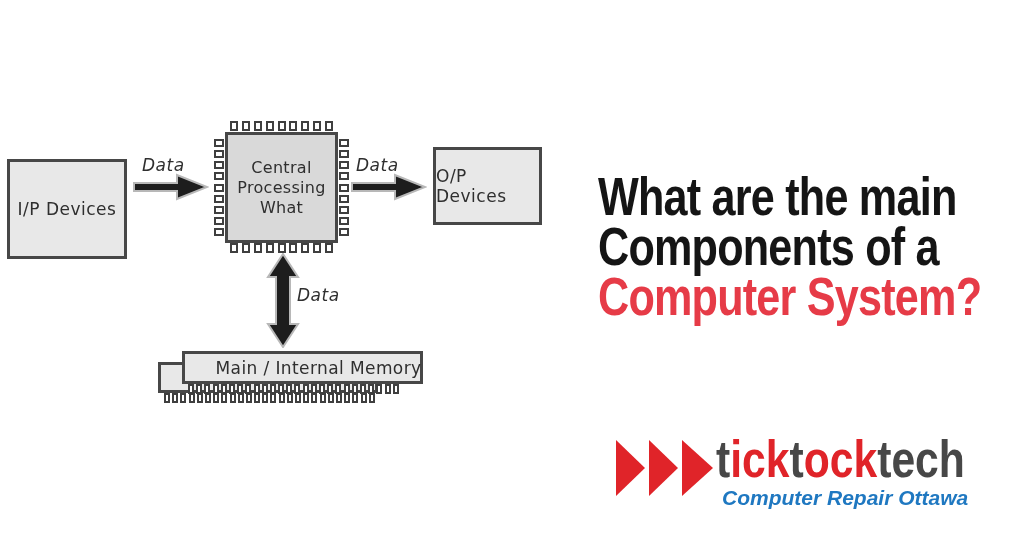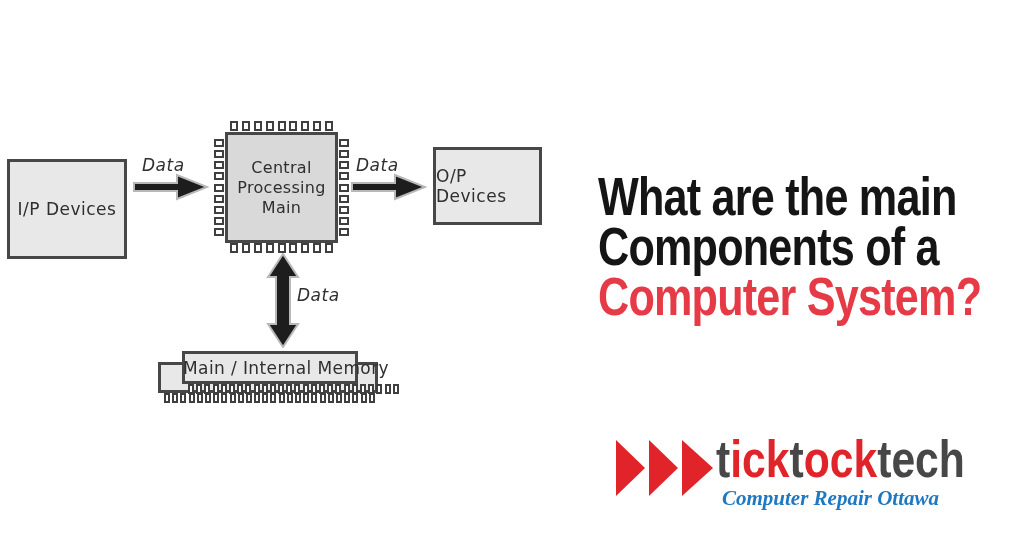--- a/index.html
+++ b/index.html
@@ -30,21 +30,21 @@
   .pins-h span{width:8px;height:10px;}
   .pins-v{flex-direction:column;width:10px;}
   .pins-v span{height:8px;width:10px;}
   
   .ram-box{
     position:absolute;background:#e8e8e8;border:3px solid #474747;box-sizing:border-box;
     display:flex;align-items:center;justify-content:center;
     color:#2f2f2f;font-size:17px;letter-spacing:.4px;white-space:nowrap;
   }
   .ram-back{left:158px;top:362px;width:220px;height:31px;z-index:1;}
-  .ram-front{left:182px;top:351px;width:176px;height:33px;z-index:3;padding-left:32px;}
+  .ram-front{left:182px;top:351px;width:241px;height:33px;z-index:3;padding-left:32px;}
   .ram-strip{position:absolute;display:flex;justify-content:space-between;height:10px;}
   .ram-strip span{width:6px;height:10px;background:#ffffff;border:2px solid #3f3f3f;box-sizing:border-box;}
   .strip-back{left:164px;top:393px;width:211px;z-index:2;}
   .strip-front{left:188px;top:384px;width:211px;z-index:4;}
   
   .heading{position:absolute;left:598px;top:171px;width:600px;}
   .heading-inner{
     transform:scaleX(0.8);transform-origin:left top;
     font-family:"Liberation Sans",sans-serif;font-weight:700;
     font-size:54px;line-height:50px;letter-spacing:-1px;color:#151515;white-space:nowrap;
@@ -55,21 +55,21 @@
   .logo-text{
     position:absolute;left:716px;top:433px;
     transform:scaleX(0.82);transform-origin:left top;
     font-family:"Liberation Sans",sans-serif;font-weight:700;
     font-size:52px;line-height:52px;white-space:nowrap;
   }
   .seg-gray{color:#474747;}
   .seg-red{color:#e02429;}
   .tagline{
     position:absolute;left:722px;top:486px;
-    font-family:Liberation Serif, serif;font-style:italic;font-weight:700;
+    font-family:Liberation Sans, sans-serif;font-style:italic;font-weight:700;
     font-size:21px;color:#1f78c1;white-space:nowrap;
   }
 </style>
 </head>
 <body>
 
 <div class="canvas">
 
   <div>
 
@@ -122,21 +122,21 @@
         <span></span>
         <span></span>
         <span></span>
         <span></span>
         <span></span>
         <span></span>
       </div>
     <div class="cpu-body">
       <span>Central</span>
       <span>Processing</span>
-      <span>Main</span>
+      <span>What</span>
     </div>
 
     <div class="flow-label" style="left:356px;top:155px;">Data</div>
     <svg class="arrow-svg" style="left:351px;top:173px;" width="76" height="28" viewBox="0 0 76 28">
       <polygon points="1,10 44,10 44,2 74,14 44,26 44,18 1,18" fill="#1d1d1d" stroke="#b8b8b8" stroke-width="2"></polygon>
     </svg>
 
     <div class="dbox op-box">
       <span>O/P Devices</span>
     </div>

